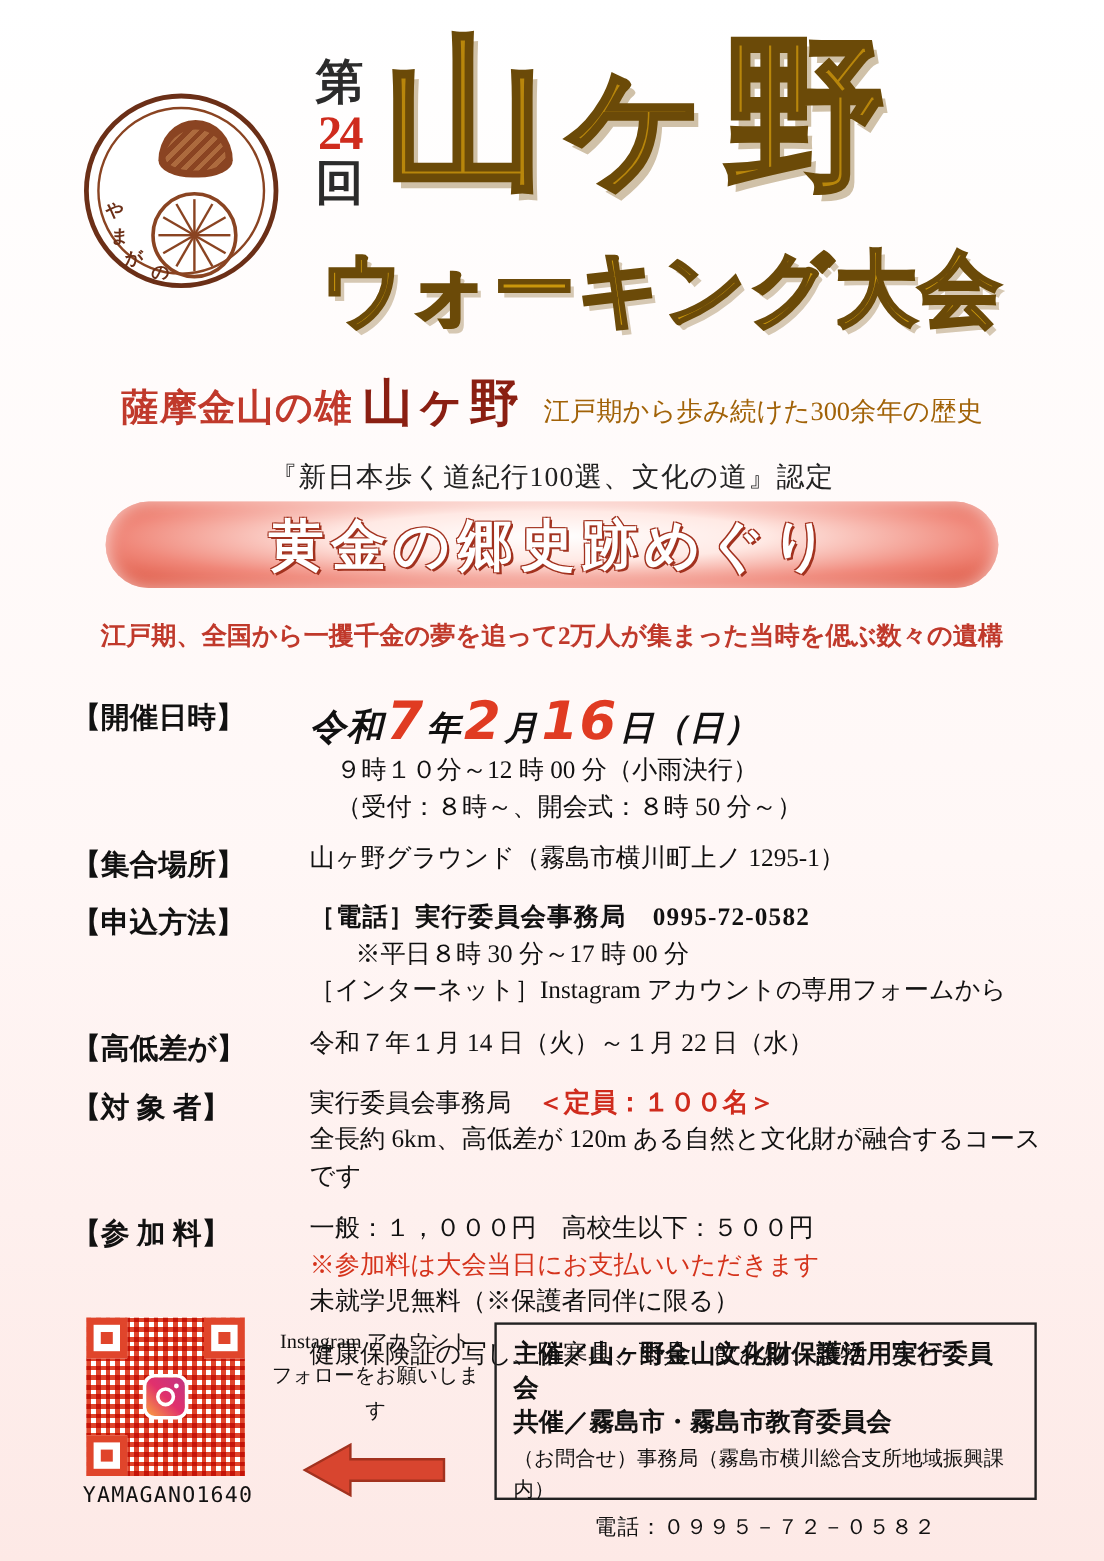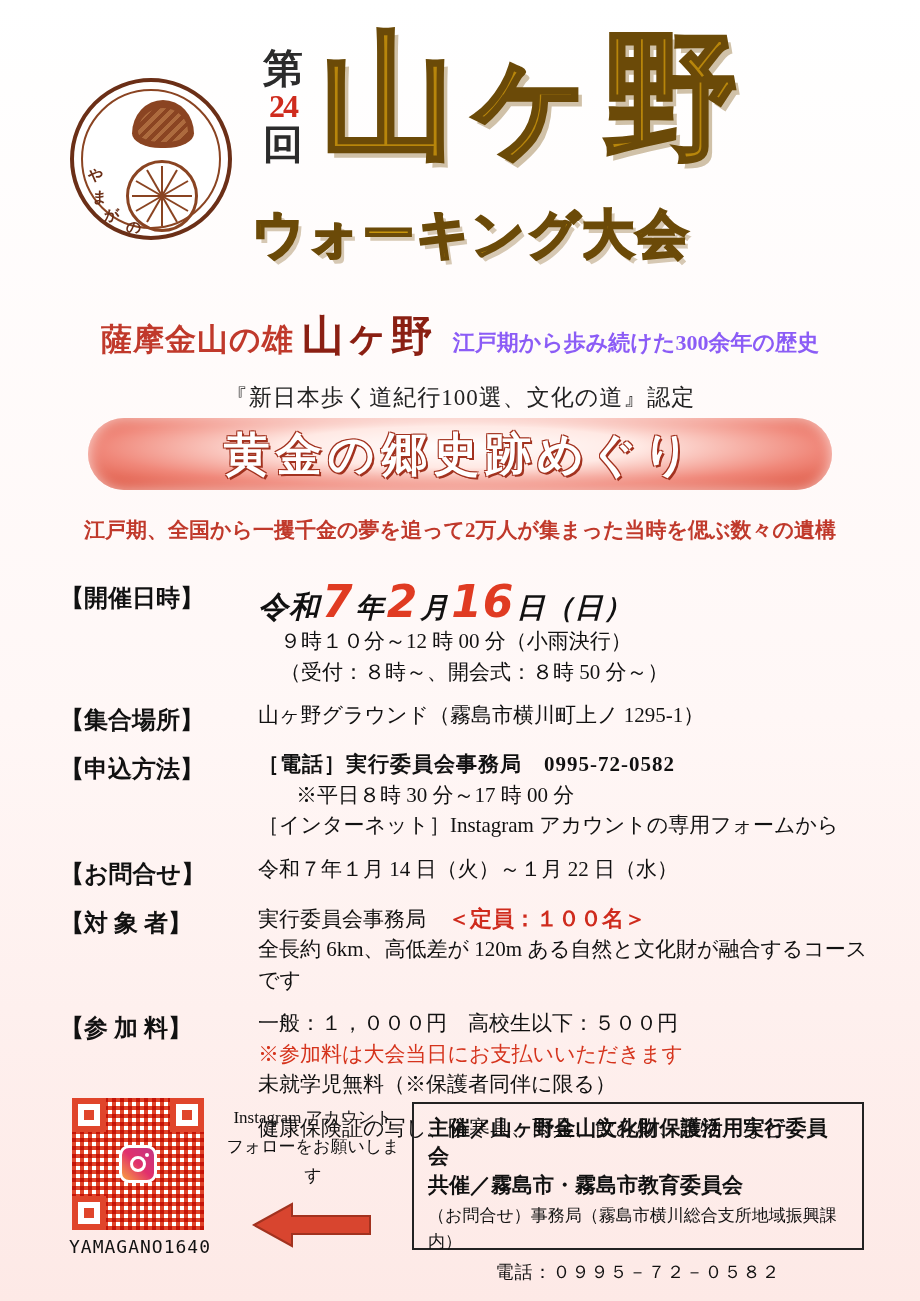--- a/index.html
+++ b/index.html
@@ -126,44 +126,44 @@
     top: 48px;
     width: 70px;
     text-align: center;
     color: #2b2b2b;
     font-weight: bold;
     line-height: 1.05;
   }
   .ordinal .dai { font-size: 40px; display: block; }
   .ordinal .num {
     display: block;
-    font-size: 32px;
+    font-size: 40px;
     color: #cf2b1d;
     letter-spacing: -2px;
   }
   .ordinal .kai { font-size: 40px; display: block; }
 
   .title-main {
     position: absolute;
     left: 320px;
     top: 28px;
     font-size: 136px;
     line-height: 1;
     font-weight: bold;
     color: #b8860b;
     letter-spacing: 4px;
     -webkit-text-stroke: 3px #6b4a08;
     text-shadow: 5px 6px 0 rgba(120,80,10,.35);
     font-family: "DejaVu Sans", "Liberation Sans", sans-serif;
   }
   .title-sub {
     position: absolute;
-    left: 252px;
+    left: 268px;
     top: 208px;
-    font-size: 52px;
+    font-size: 68px;
     line-height: 1;
     font-weight: bold;
     color: #c9960c;
     letter-spacing: 2px;
     -webkit-text-stroke: 2.5px #6b4a08;
     text-shadow: 4px 5px 0 rgba(120,80,10,.30);
     font-family: "DejaVu Sans", "Liberation Sans", sans-serif;
   }
 
   
@@ -182,22 +182,22 @@
     display: inline-block;
   }
   .catch-line1 .big {
     font-size: 42px;
     color: #8a1f12;
     margin: 0 8px;
     letter-spacing: 2px;
   }
   .catch-line1 .tail {
     font-size: 22px;
-    color: #8b5cf6;
-    font-weight: bold;
+    color: #a16207;
+    font-weight: normal;
     margin-left: 10px;
     letter-spacing: 0;
   }
   .catch-line2 {
     position: absolute;
     top: 382px;
     left: 0;
     width: 920px;
     text-align: center;
     font-size: 23px;
@@ -501,21 +501,21 @@
     <div class="info-row">
       <div class="info-label">【申込方法】</div>
       <div class="info-value">
         <span class="line bold-num">［電話］実行委員会事務局　0995-72-0582</span>
         <span class="line indent-2">※平日８時 30 分～17 時 00 分</span>
         <span class="line">［インターネット］Instagram アカウントの専用フォームから</span>
       </div>
     </div>
 
     <div class="info-row">
-      <div class="info-label">【お問合せ】</div>
+      <div class="info-label">【高低差が】</div>
       <div class="info-value">
         <span class="line">令和７年１月 14 日（火）～１月 22 日（水）</span>
       </div>
     </div>
 
     <div class="info-row">
       <div class="info-label">【対 象 者】</div>
       <div class="info-value">
         <span class="line">
           <span>実行委員会事務局</span><span class="cap-red">＜定員：１００名＞</span>

